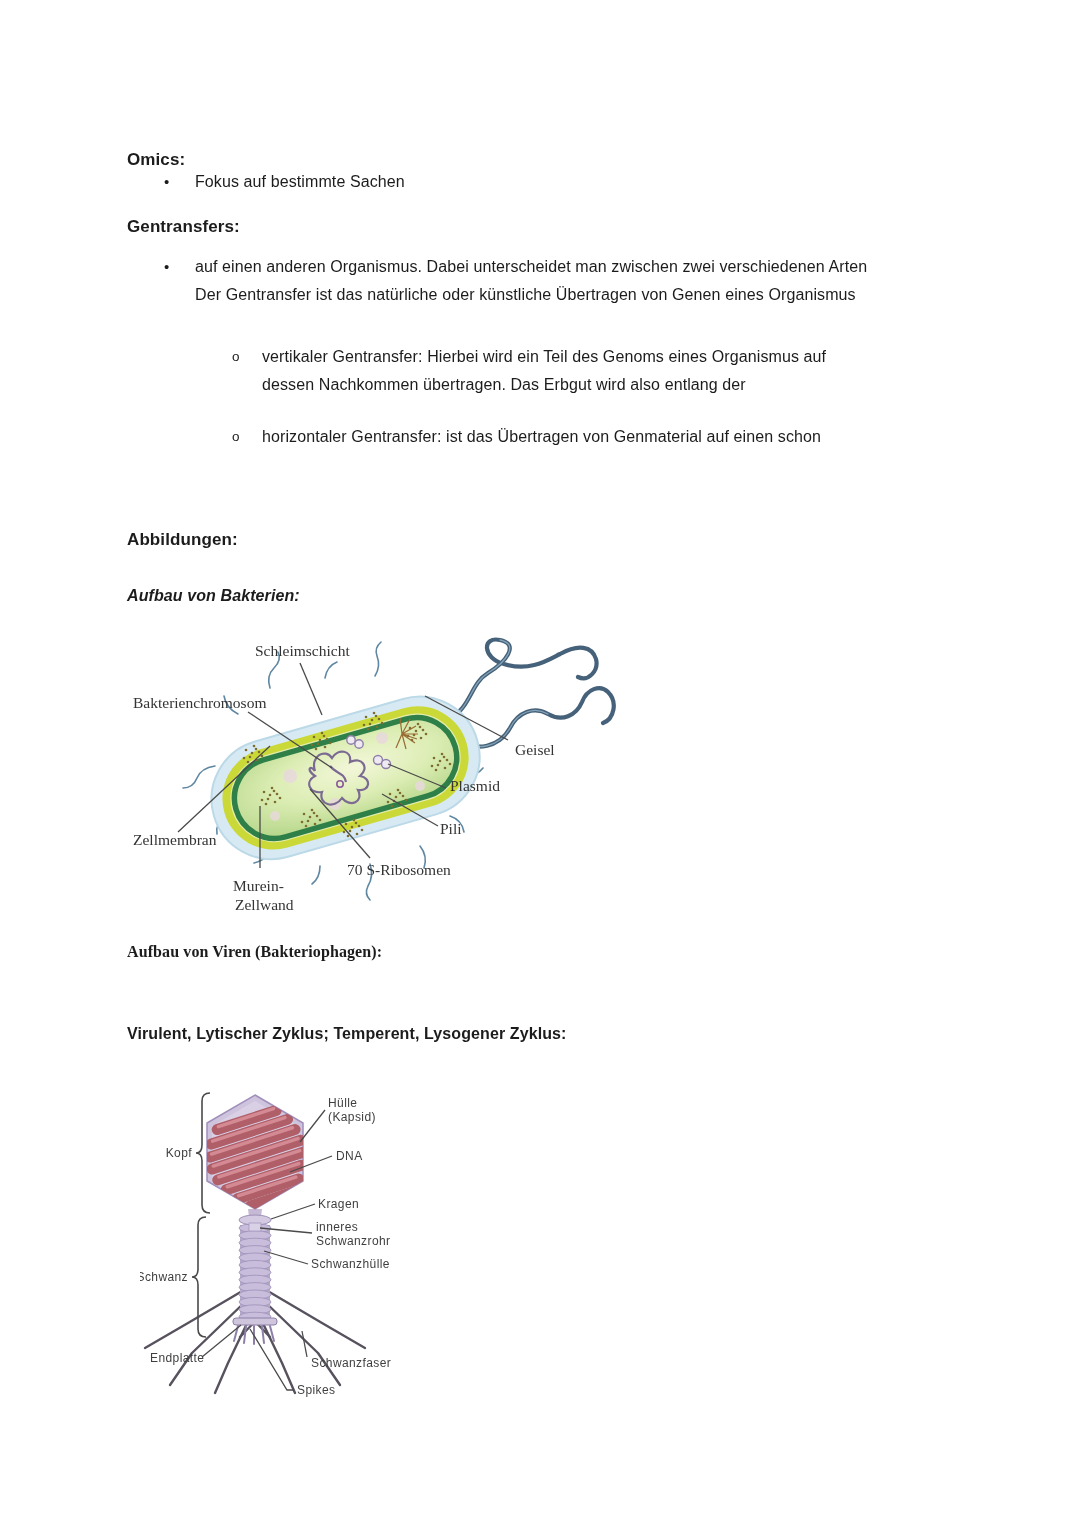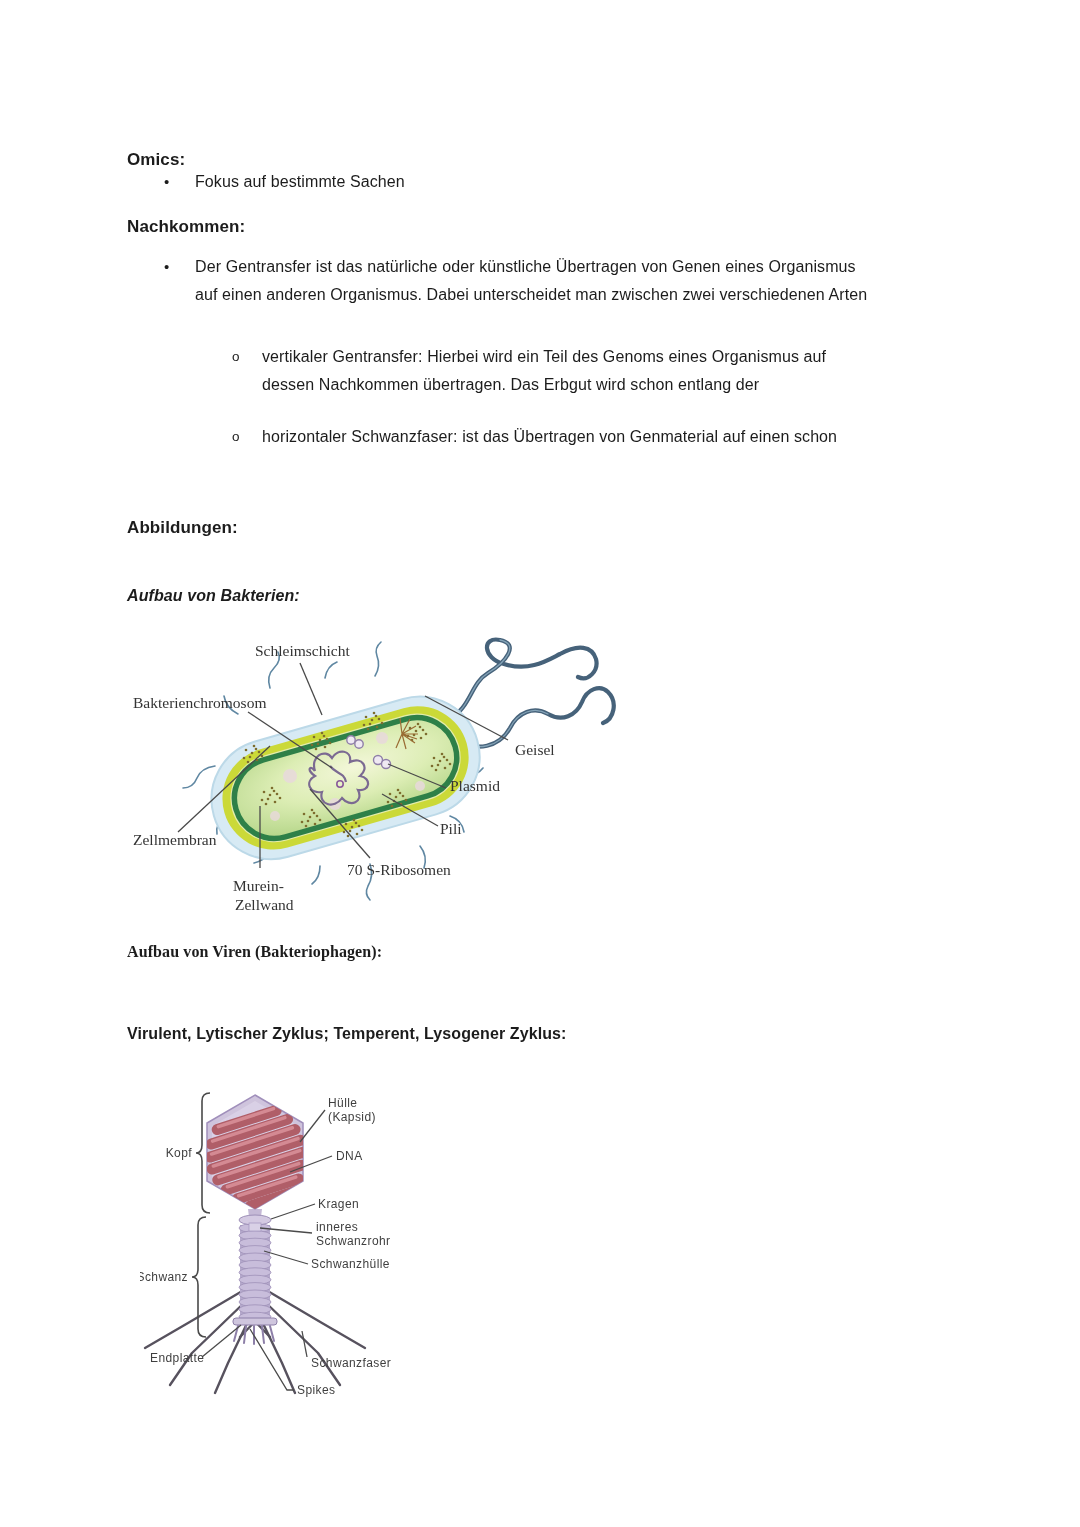--- a/index.html
+++ b/index.html
@@ -31,46 +31,46 @@
 </head>
 <body>
 
 <div class="abs h1" style="left:127px;top:148px;">Omics:</div>
 
 <div class="para body-text" style="top:171px;line-height:22px;">
   <span class="marker">•</span>
   <span>Fokus auf bestimmte Sachen</span>
 </div>
 
-<div class="abs h1" style="left:127px;top:215px;">Nachkommen:</div>
+<div class="abs h1" style="left:127px;top:215px;">Gentransfers:</div>
 
 <div class="para body-text" style="top:253px;">
   <span class="marker">•</span>
   <div class="lines">
+    <div>auf einen anderen Organismus. Dabei unterscheidet man zwischen zwei verschiedenen Arten</div>
     <div>Der Gentransfer ist das natürliche oder künstliche Übertragen von Genen eines Organismus</div>
-    <div>auf einen anderen Organismus. Dabei unterscheidet man zwischen zwei verschiedenen Arten</div>
   </div>
 </div>
 
 <div class="sub body-text" style="top:343px;">
   <span class="marker">o</span>
   <div class="lines">
     <div>vertikaler Gentransfer: Hierbei wird ein Teil des Genoms eines Organismus auf</div>
-    <div>dessen Nachkommen übertragen. Das Erbgut wird schon entlang der</div>
+    <div>dessen Nachkommen übertragen. Das Erbgut wird also entlang der</div>
   </div>
 </div>
 
 <div class="sub body-text" style="top:424px;line-height:26px;">
   <span class="marker">o</span>
   <div class="lines">
-    <div>horizontaler Schwanzfaser: ist das Übertragen von Genmaterial auf einen schon</div>
+    <div>horizontaler Gentransfer: ist das Übertragen von Genmaterial auf einen schon</div>
   </div>
 </div>
 
-<div class="abs h1" style="left:127px;top:516px;">Abbildungen:</div>
+<div class="abs h1" style="left:127px;top:528px;">Abbildungen:</div>
 <div class="abs h2" style="left:127px;top:585px;font-style:italic;">Aufbau von Bakterien:</div>
 
 <svg class="abs" style="left:120px;top:626px;" width="500" height="300" viewBox="0 0 500 300">
   <defs>
     <radialGradient id="cyt" cx="55%" cy="40%" r="80%">
       <stop offset="0%" stop-color="#f3f7d9"></stop>
       <stop offset="45%" stop-color="#dcedb4"></stop>
       <stop offset="100%" stop-color="#abd07e"></stop>
     </radialGradient>
   </defs>

